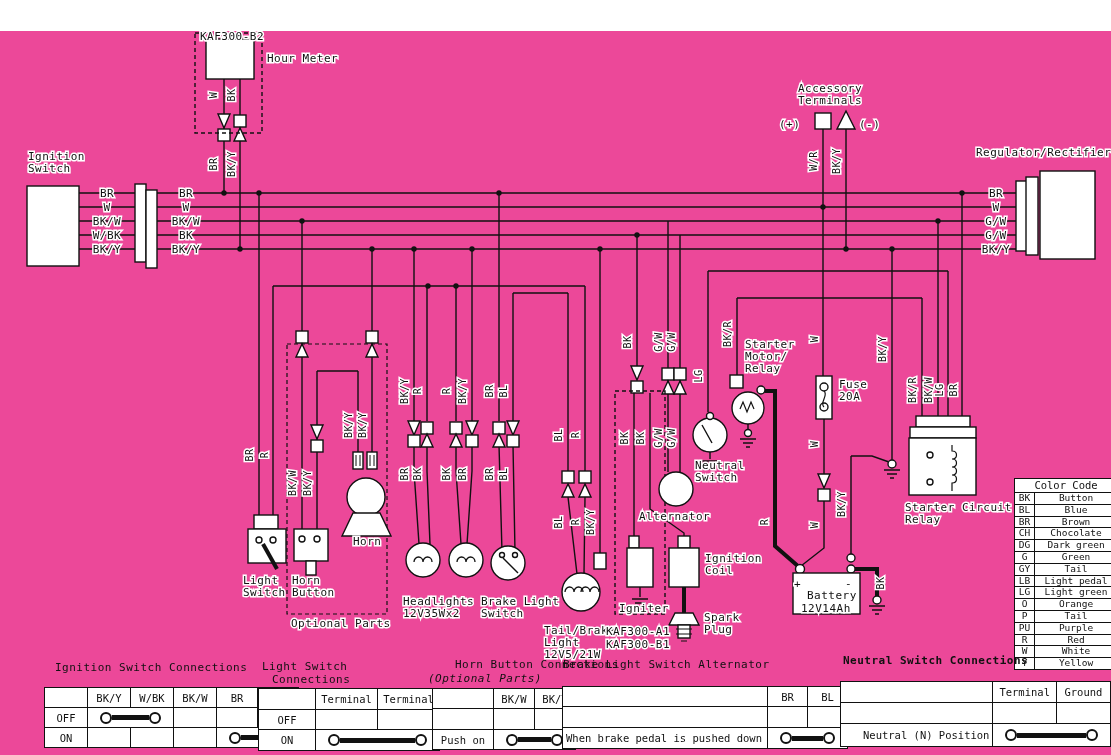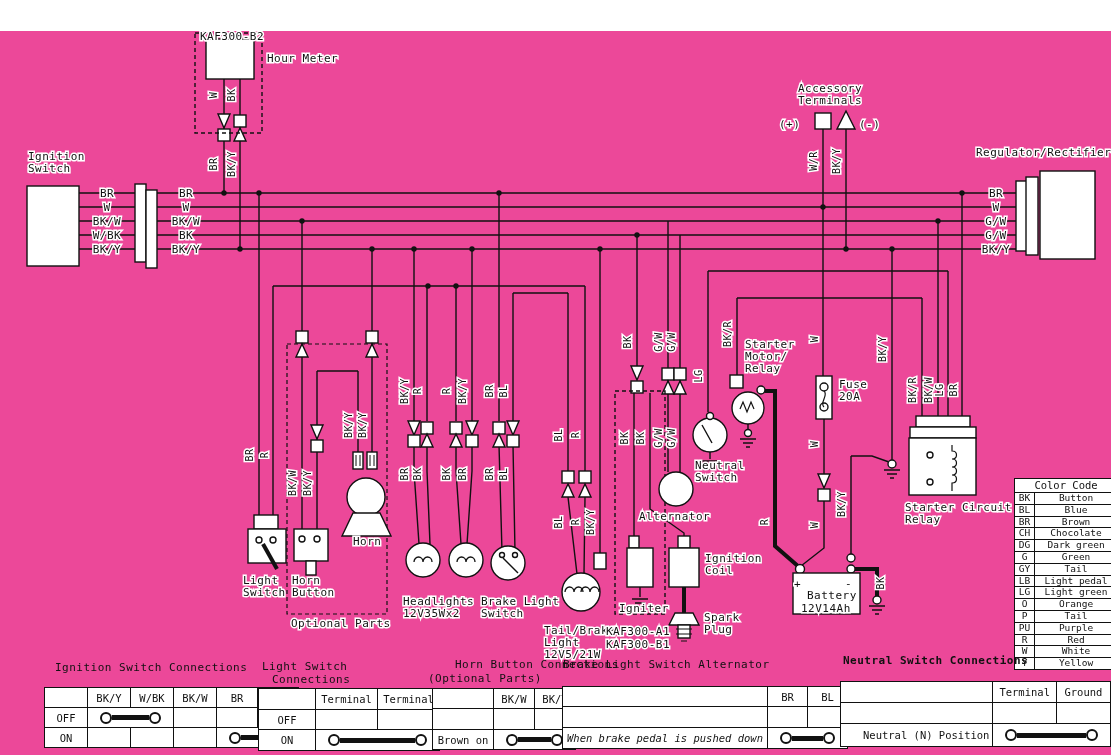--- a/index.html
+++ b/index.html
@@ -508,35 +508,35 @@
               <span class="c"></span>
               <span class="l"></span>
               <span class="c"></span>
             </div>
           </td>
   </tr>
 </tbody>
     </table>
 
 <div class="ttl" style="left:428px;top:627px;padding-left:27px;">Horn Button Connections</div>
-<div class="ttl" style="left:428px;top:641px;">(Optional Parts)</div>
+<div class="ttl" style="left:428px;top:641px;font-style:italic;">(Optional Parts)</div>
 <table style="left:432px;top:657px;">
   <tbody>
         <tr>
     <th style="width:54px;height:19px;"></th>
     <th style="width:34px;">BK/W</th>
     <th style="width:34px;">BK/Y</th>
   </tr>
   <tr>
     <td style="height:20px;"></td>
           <td></td>
           <td></td>
   </tr>
   <tr>
-    <td style="height:19px;">Brown on</td>
+    <td style="height:19px;">Push on</td>
     <td colspan="2">
             <div class="bar">
               <span class="c"></span>
               <span class="l"></span>
               <span class="c"></span>
             </div>
           </td>
   </tr>
 </tbody>
     </table>
@@ -548,21 +548,21 @@
     <th style="width:198px;height:19px;"></th>
     <th style="width:33px;">BR</th>
     <th style="width:33px;">BL</th>
   </tr>
   <tr>
     <td style="height:20px;"></td>
           <td></td>
           <td></td>
   </tr>
   <tr>
-    <td style="height:20px;text-align:center;font-style:italic;">When brake pedal is pushed down</td>
+    <td style="height:20px;text-align:left;">When brake pedal is pushed down</td>
     <td colspan="2">
             <div class="bar">
               <span class="c"></span>
               <span class="l"></span>
               <span class="c"></span>
             </div>
           </td>
   </tr>
 </tbody>
     </table>

